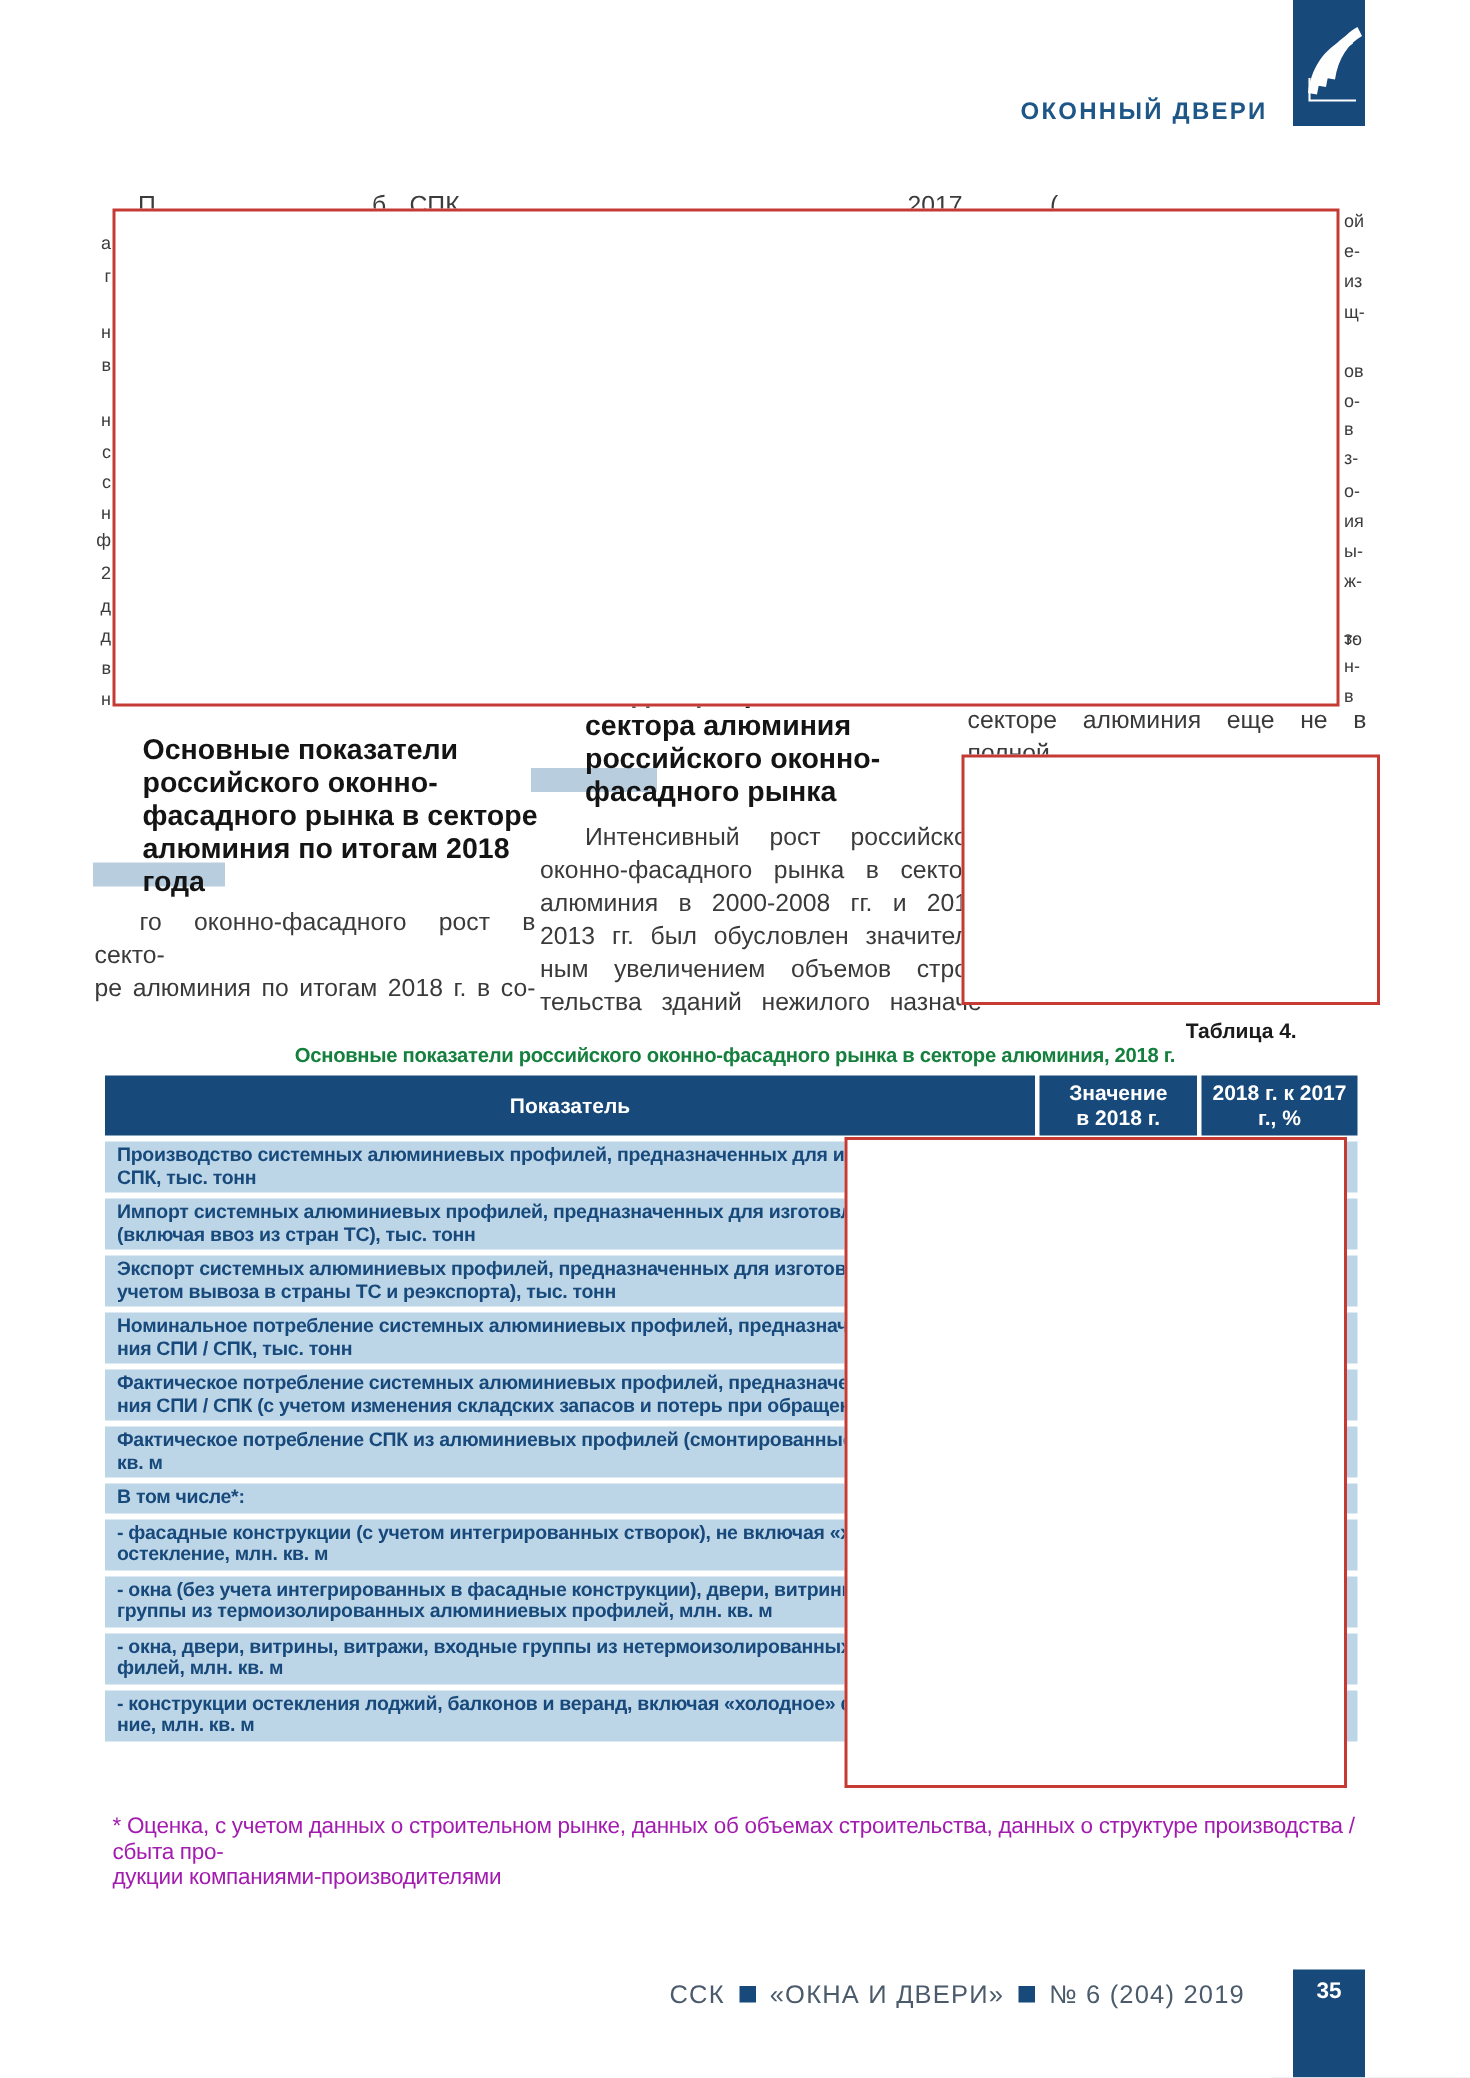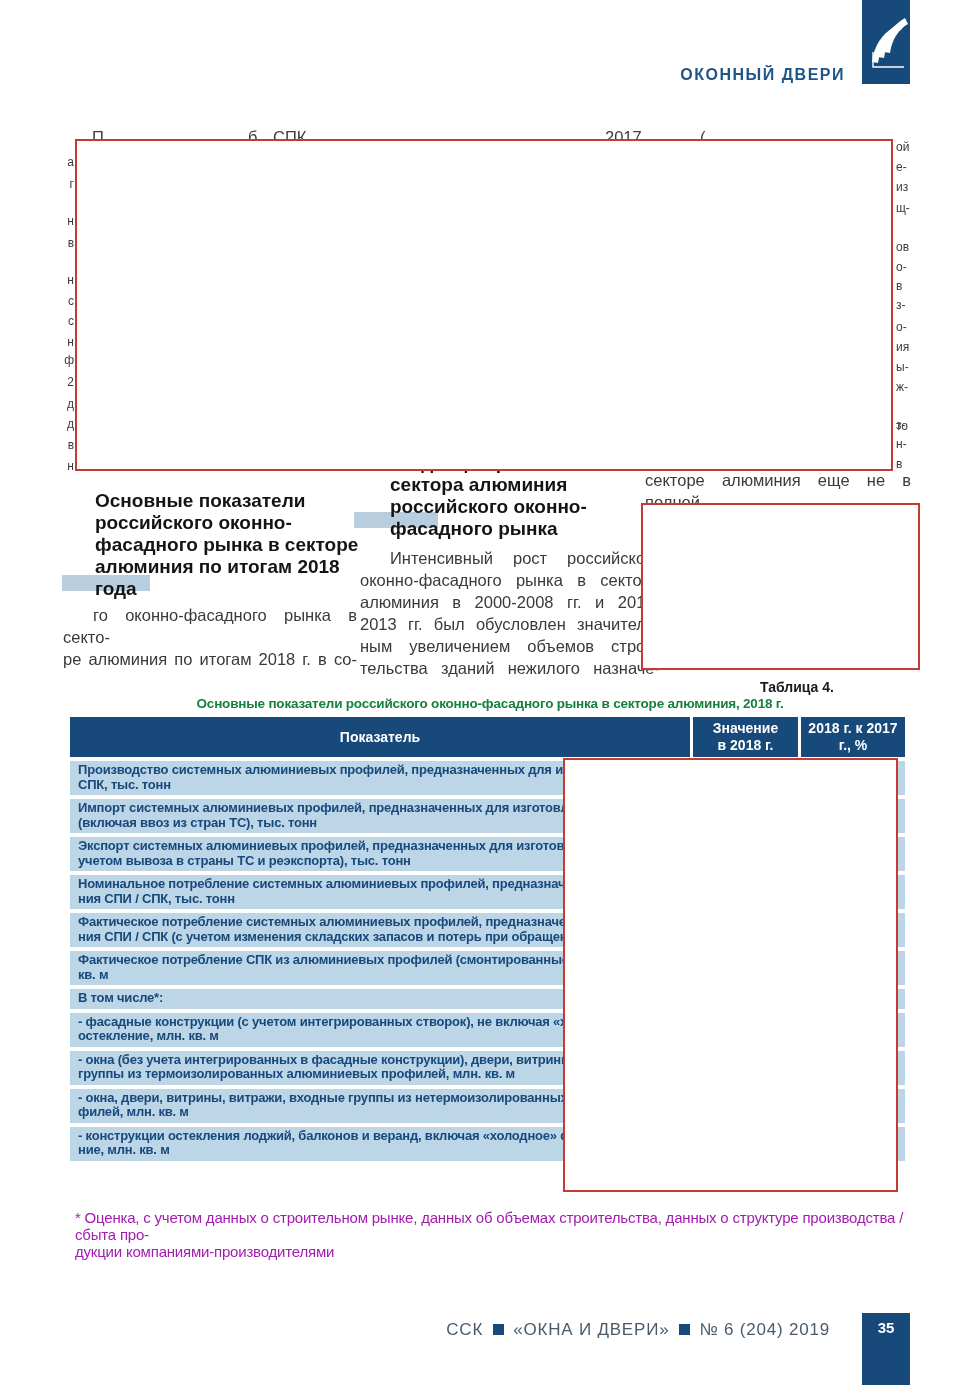--- a/index.html
+++ b/index.html
@@ -53,21 +53,21 @@
   .para .pl { text-align:justify; text-align-last:justify; }
   #left-para  { left:63px;  top:604px; width:294px; }
   #mid-para   { left:360px; top:547px; width:300px; }
   #right-para { left:645px; top:470px; width:266px; line-height:21.5px; }
   #left-para .pl:first-child, #mid-para .pl:first-child { text-indent:30px; }
   #right-para .pl:last-child { text-align-last:left; }
 
   
   .table-caption {
     position:absolute; left:760px; top:679px; width:135px; z-index:2;
-    text-align:left; font-size:14px; font-weight:bold; color:#1a1a1a;
+    text-align:center; font-size:14px; font-weight:bold; color:#1a1a1a;
   }
   .table-title {
     position:absolute; left:70px; top:696px; width:840px; z-index:2;
     text-align:center; font-size:13.5px; font-weight:bold; letter-spacing:-0.2px; color:#15803d;
   }
   table.indicators {
     position:absolute; left:67px; top:713px; z-index:3;
     border-collapse:separate; border-spacing:3px 4px;
   }
   table.indicators col.w1 { width:620px; }
@@ -160,21 +160,21 @@
 
   <div id="hl-left" class="highlight"></div>
   <div id="left-heading" class="heading">
       <div class="hline">Основные показатели</div>
       <div class="hline">российского оконно-</div>
       <div class="hline">фасадного рынка в секторе</div>
       <div class="hline">алюминия по итогам 2018</div>
       <div class="hline">года</div>
     </div>
   <div id="left-para" class="para">
-      <div class="pl">го оконно-фасадного рынка в секто-</div>
+      <div class="pl">го оконно-фасадного рост в секто-</div>
       <div class="pl">ре алюминия по итогам 2018 г. в со-</div>
     </div>
 
   <div id="mid-heading-clipped" class="heading">тенденции развития</div>
   <div id="hl-mid" class="highlight"></div>
   <div id="mid-heading" class="heading">
       <div class="hline">сектора алюминия</div>
       <div class="hline">российского оконно-</div>
       <div class="hline">фасадного рынка</div>
     </div>

